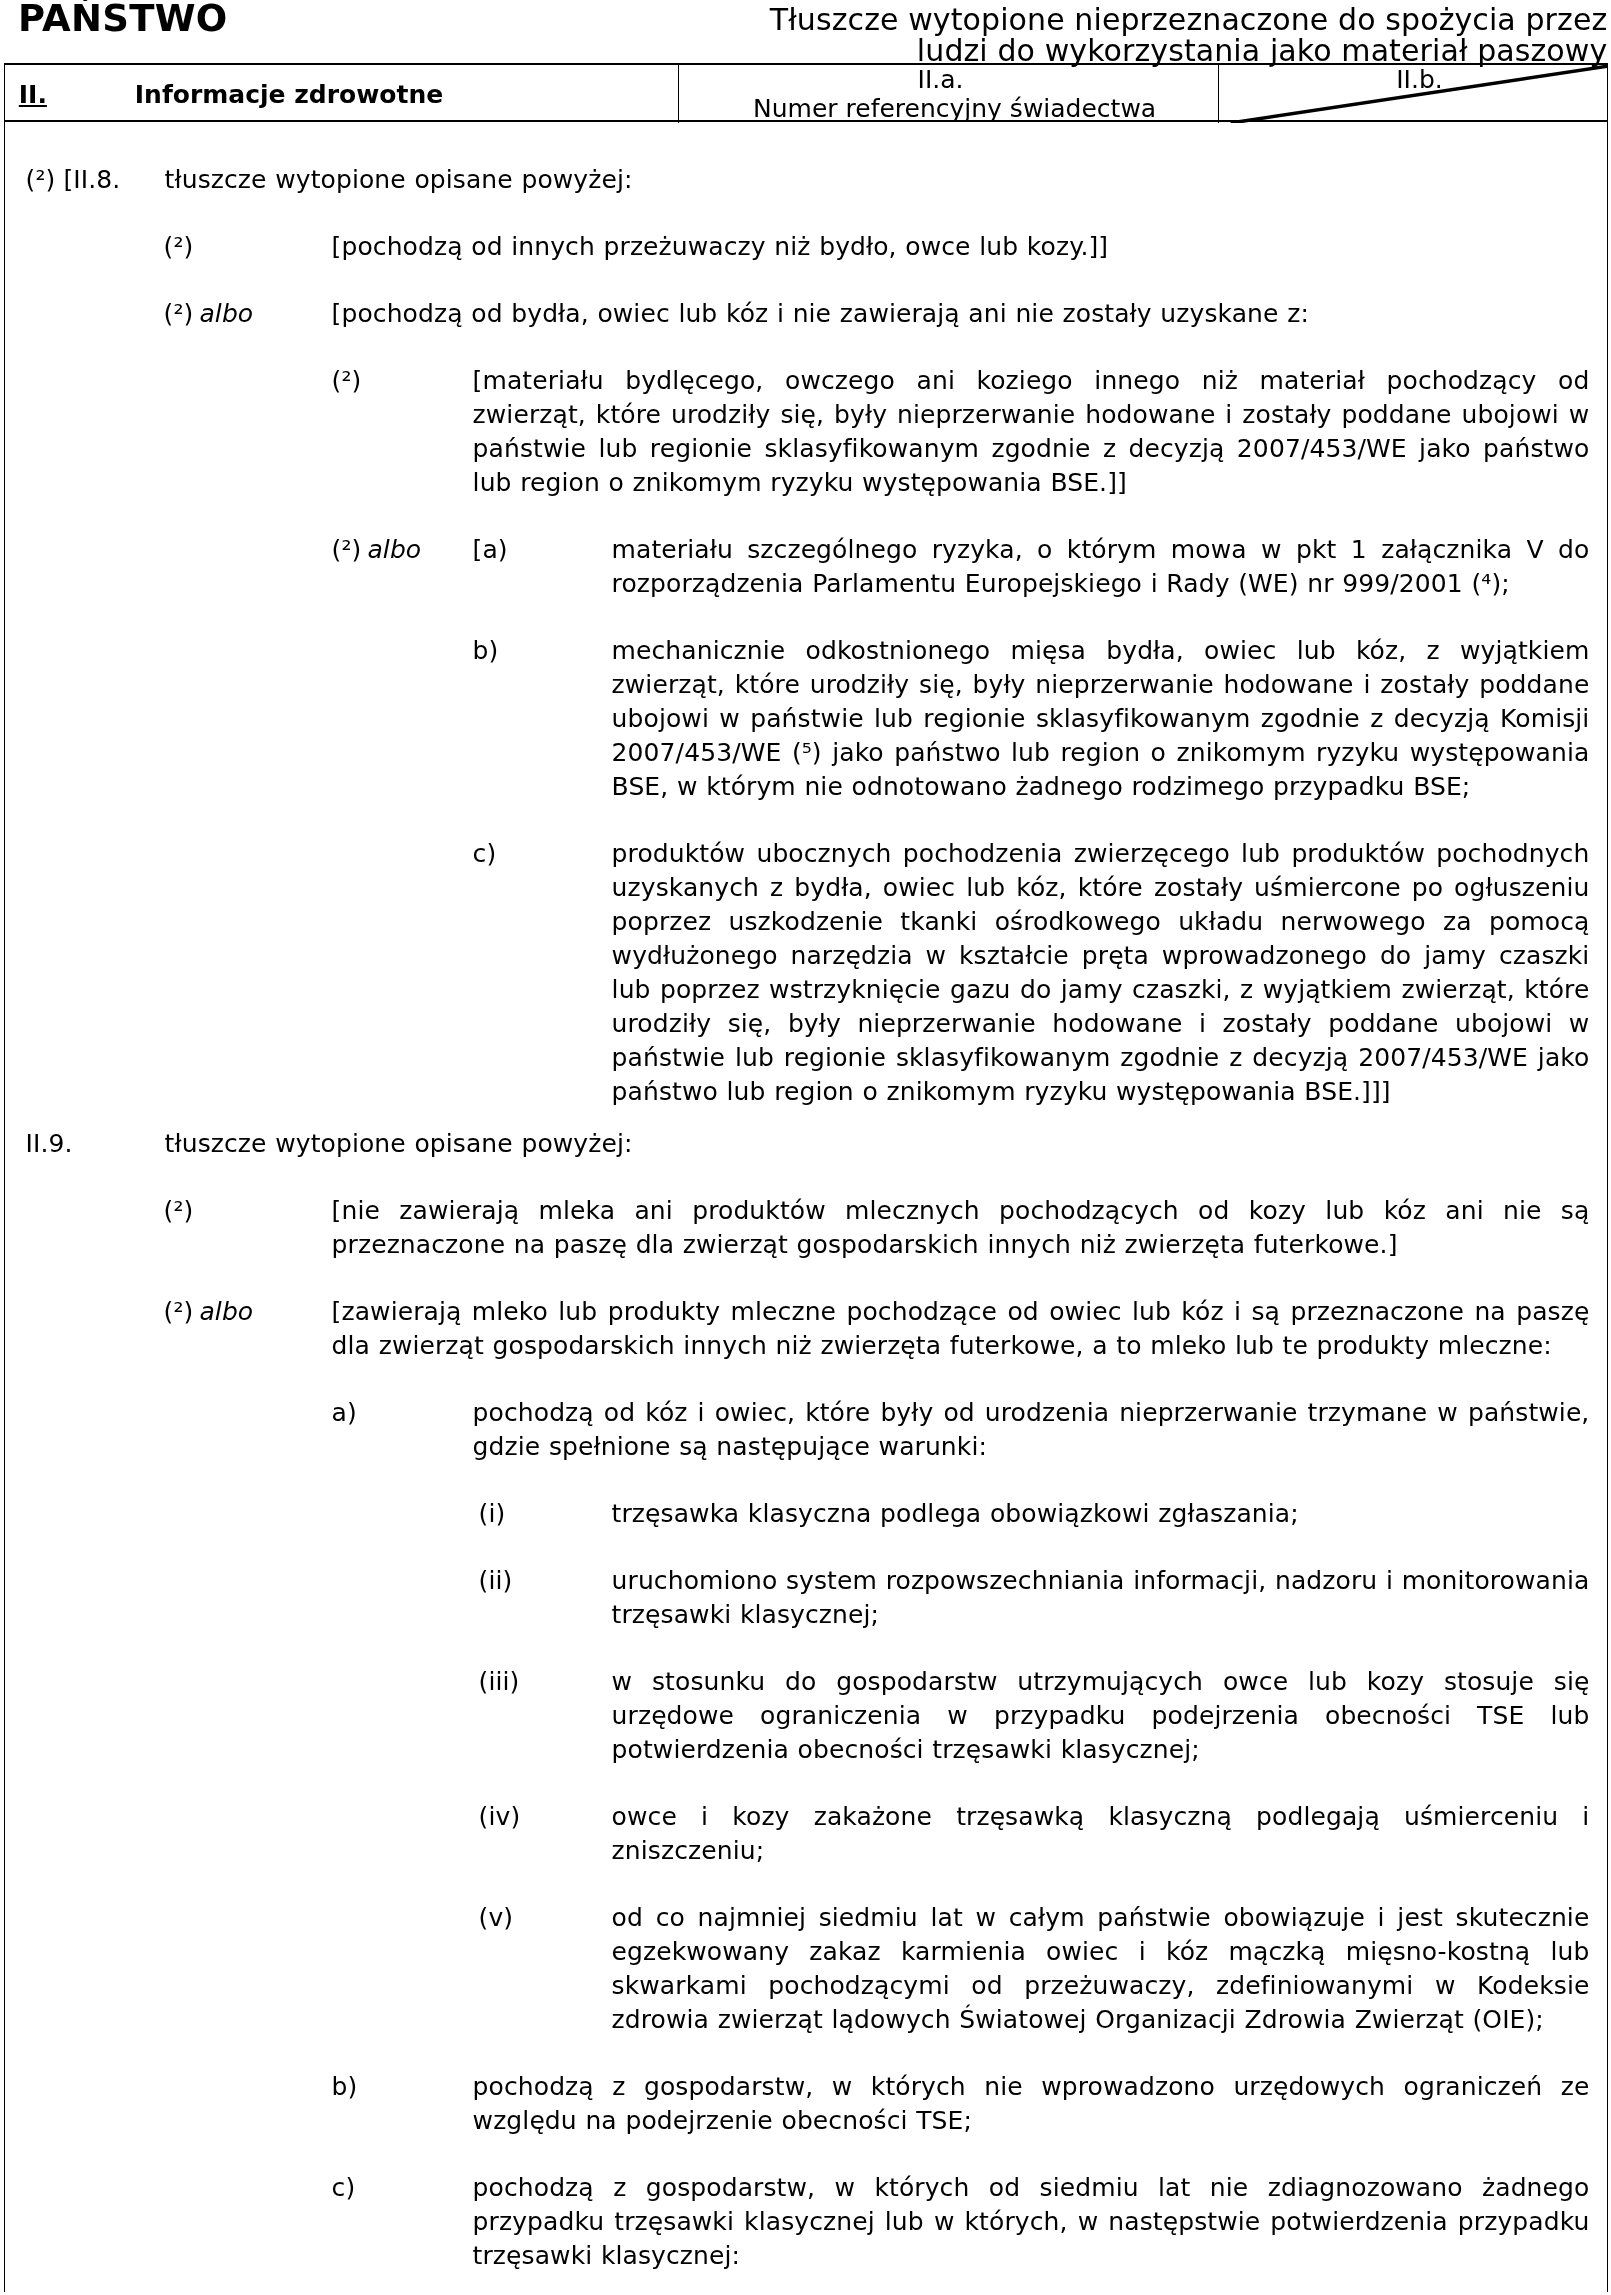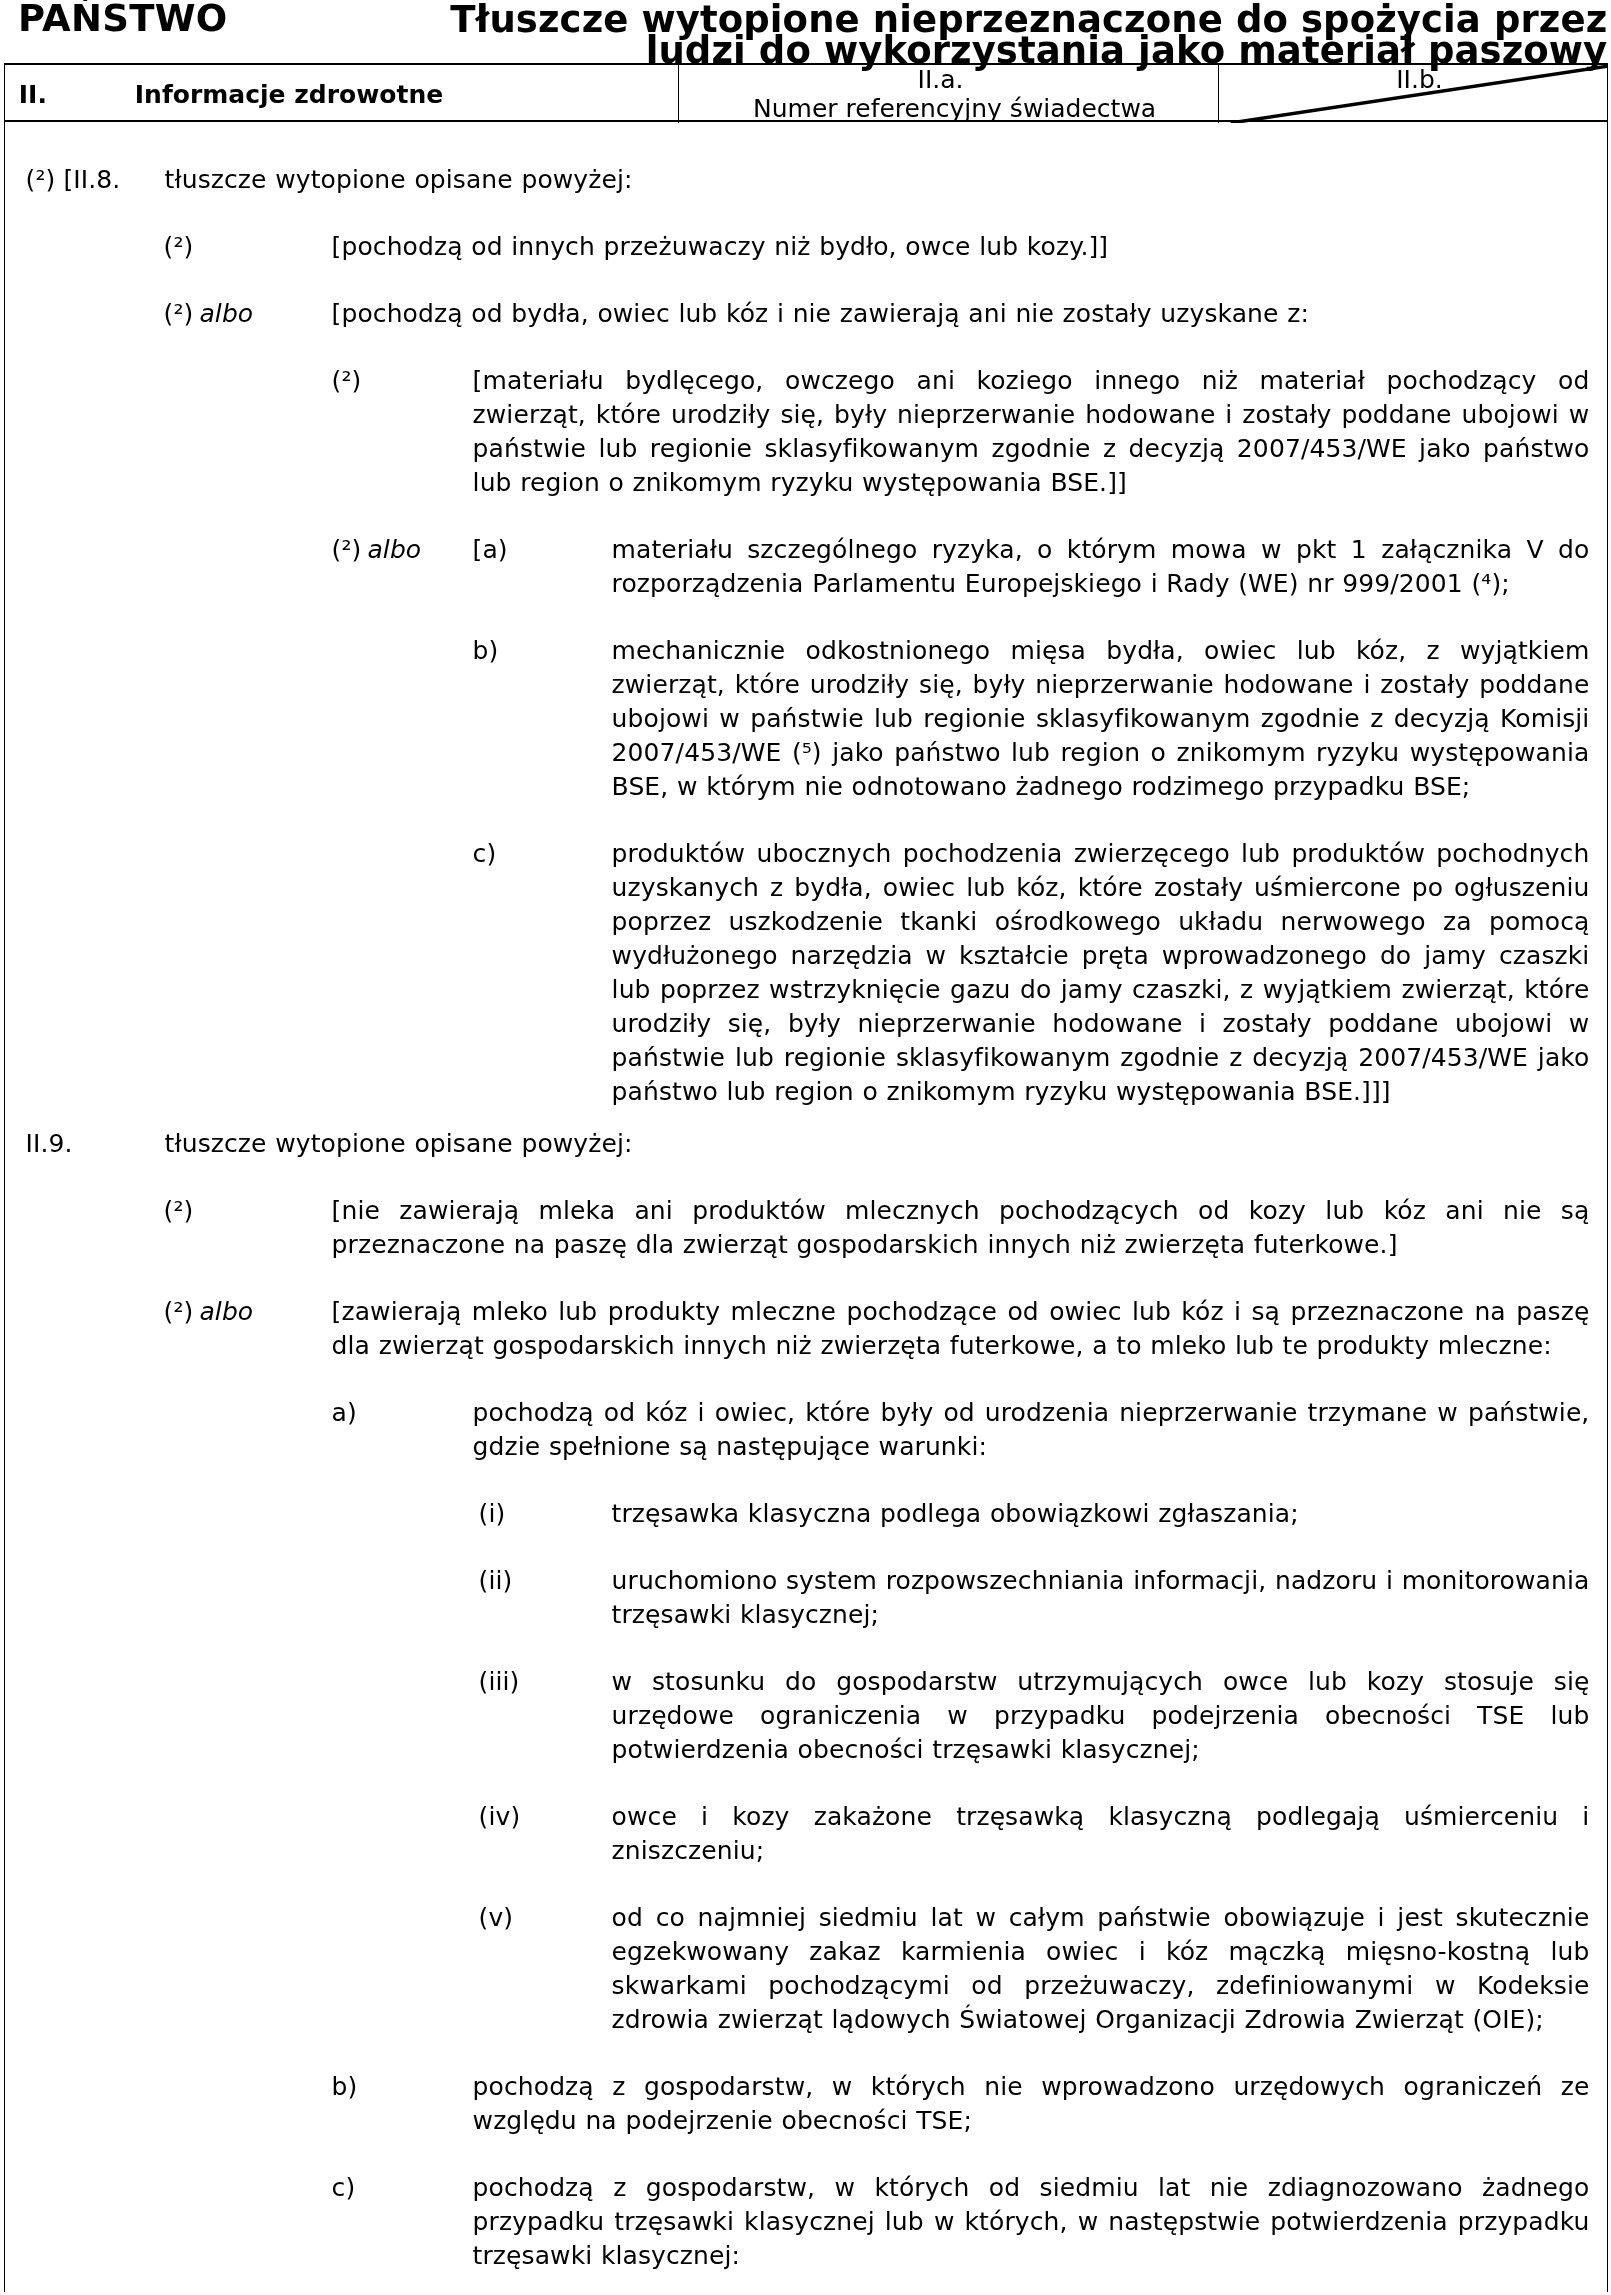--- a/index.html
+++ b/index.html
@@ -11,34 +11,34 @@
     overflow:hidden;
     box-sizing:border-box;
   }
   
   .header{
     display:flex;justify-content:space-between;align-items:flex-start;
     padding:3.6px 4.7px 0 18px;height:63px;box-sizing:border-box;
   }
   .h-country{font-size:37px;font-weight:bold;letter-spacing:0.3px;line-height:30px;}
   .h-title{
-    text-align:right;font-size:37px;font-weight:bold;line-height:31px;letter-spacing:0.1px;
+    text-align:right;font-size:30px;font-weight:normal;line-height:31px;letter-spacing:0.1px;
   }
   
   .sheet{margin:0 3.6px;}
   .reftable{
     border-top:2.4px solid #000;border-bottom:2.4px solid #000;
     border-left:1.8px solid #000;border-right:1.8px solid #000;
     height:59px;box-sizing:border-box;
     display:grid;grid-template-columns:673px 540px 1fr;
   }
   .cell{display:flex;align-items:center;font-size:25px;box-sizing:border-box;position:relative;}
   .cell+.cell{border-left:1.8px solid #000;flex-direction:column;}
   .c1{padding-left:14.2px;font-weight:bold;}
-  .c1 .lbl{width:116px;}
+  .c1 .lbl{width:116px;text-decoration:underline;}
   .c2{padding-left:13px;}
   .c2 .lbl{width:74px;}
   .c3{padding-left:13px;text-align:right;}
   .diag{position:absolute;left:0;top:0;width:100%;height:100%;}
   
   .bodyarea{
     border-left:1.8px solid #000;border-right:1.8px solid #000;
     box-sizing:border-box;
     height:2170px;
     padding-top:41px;

